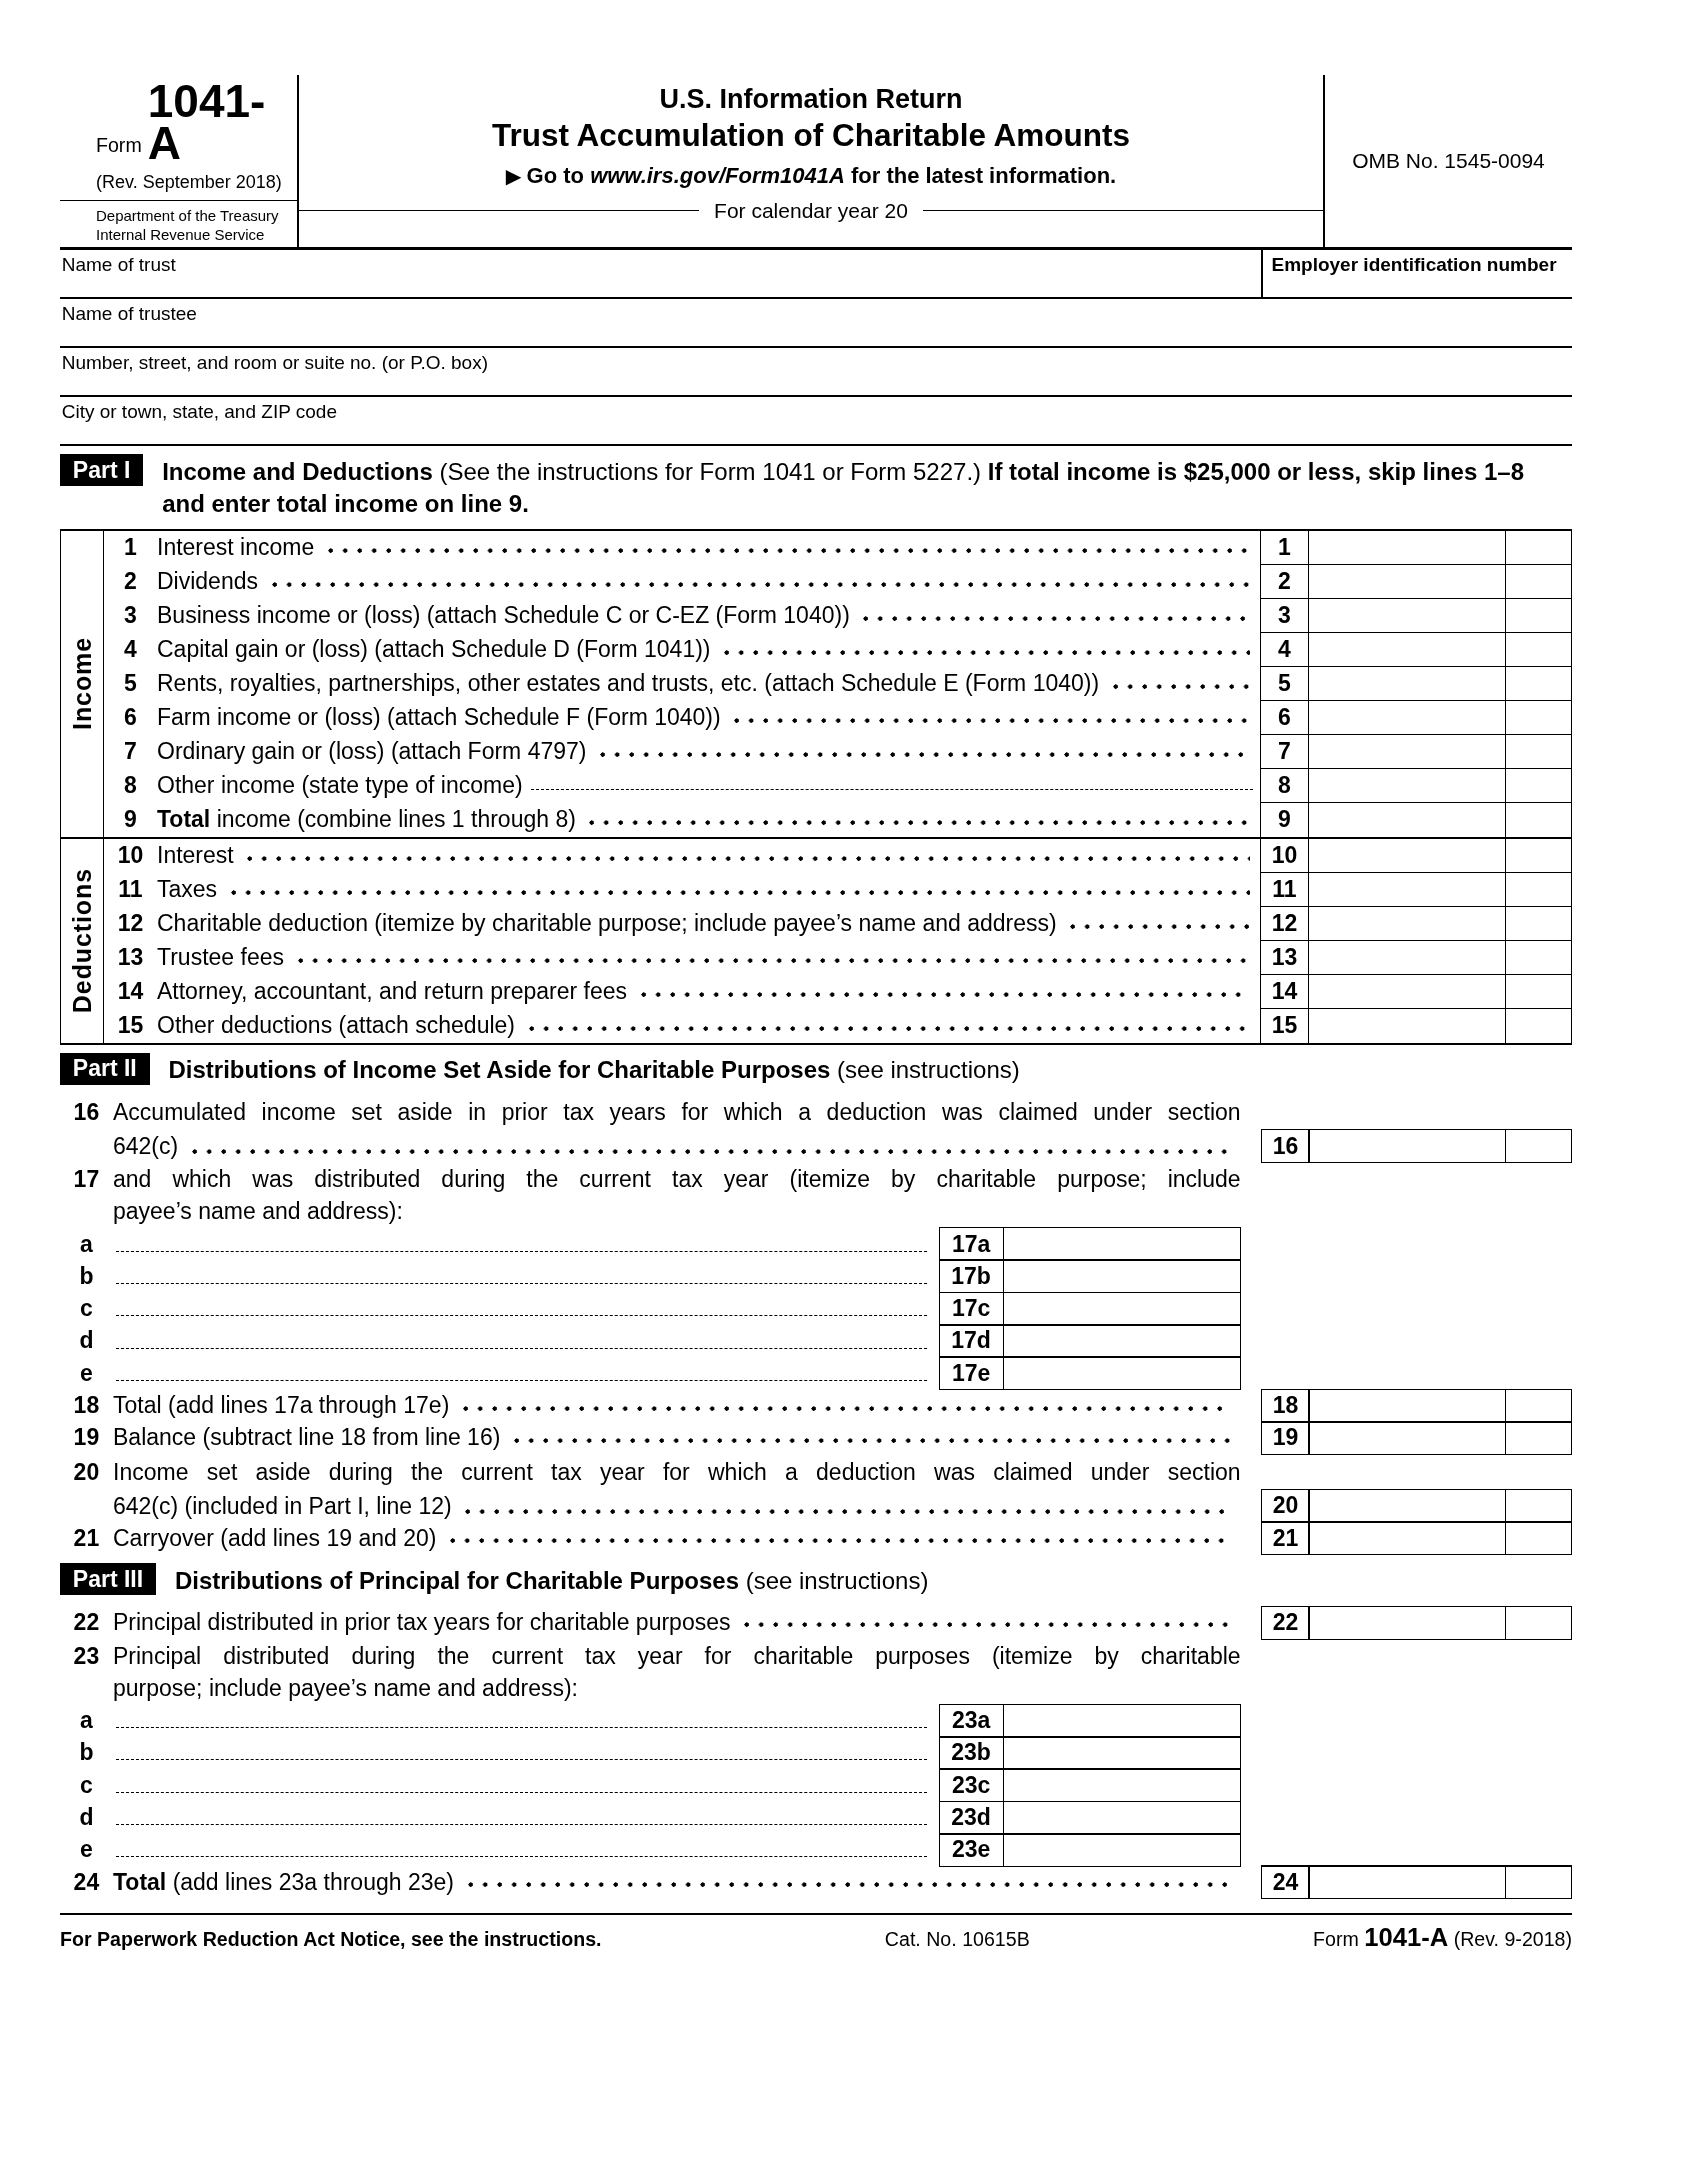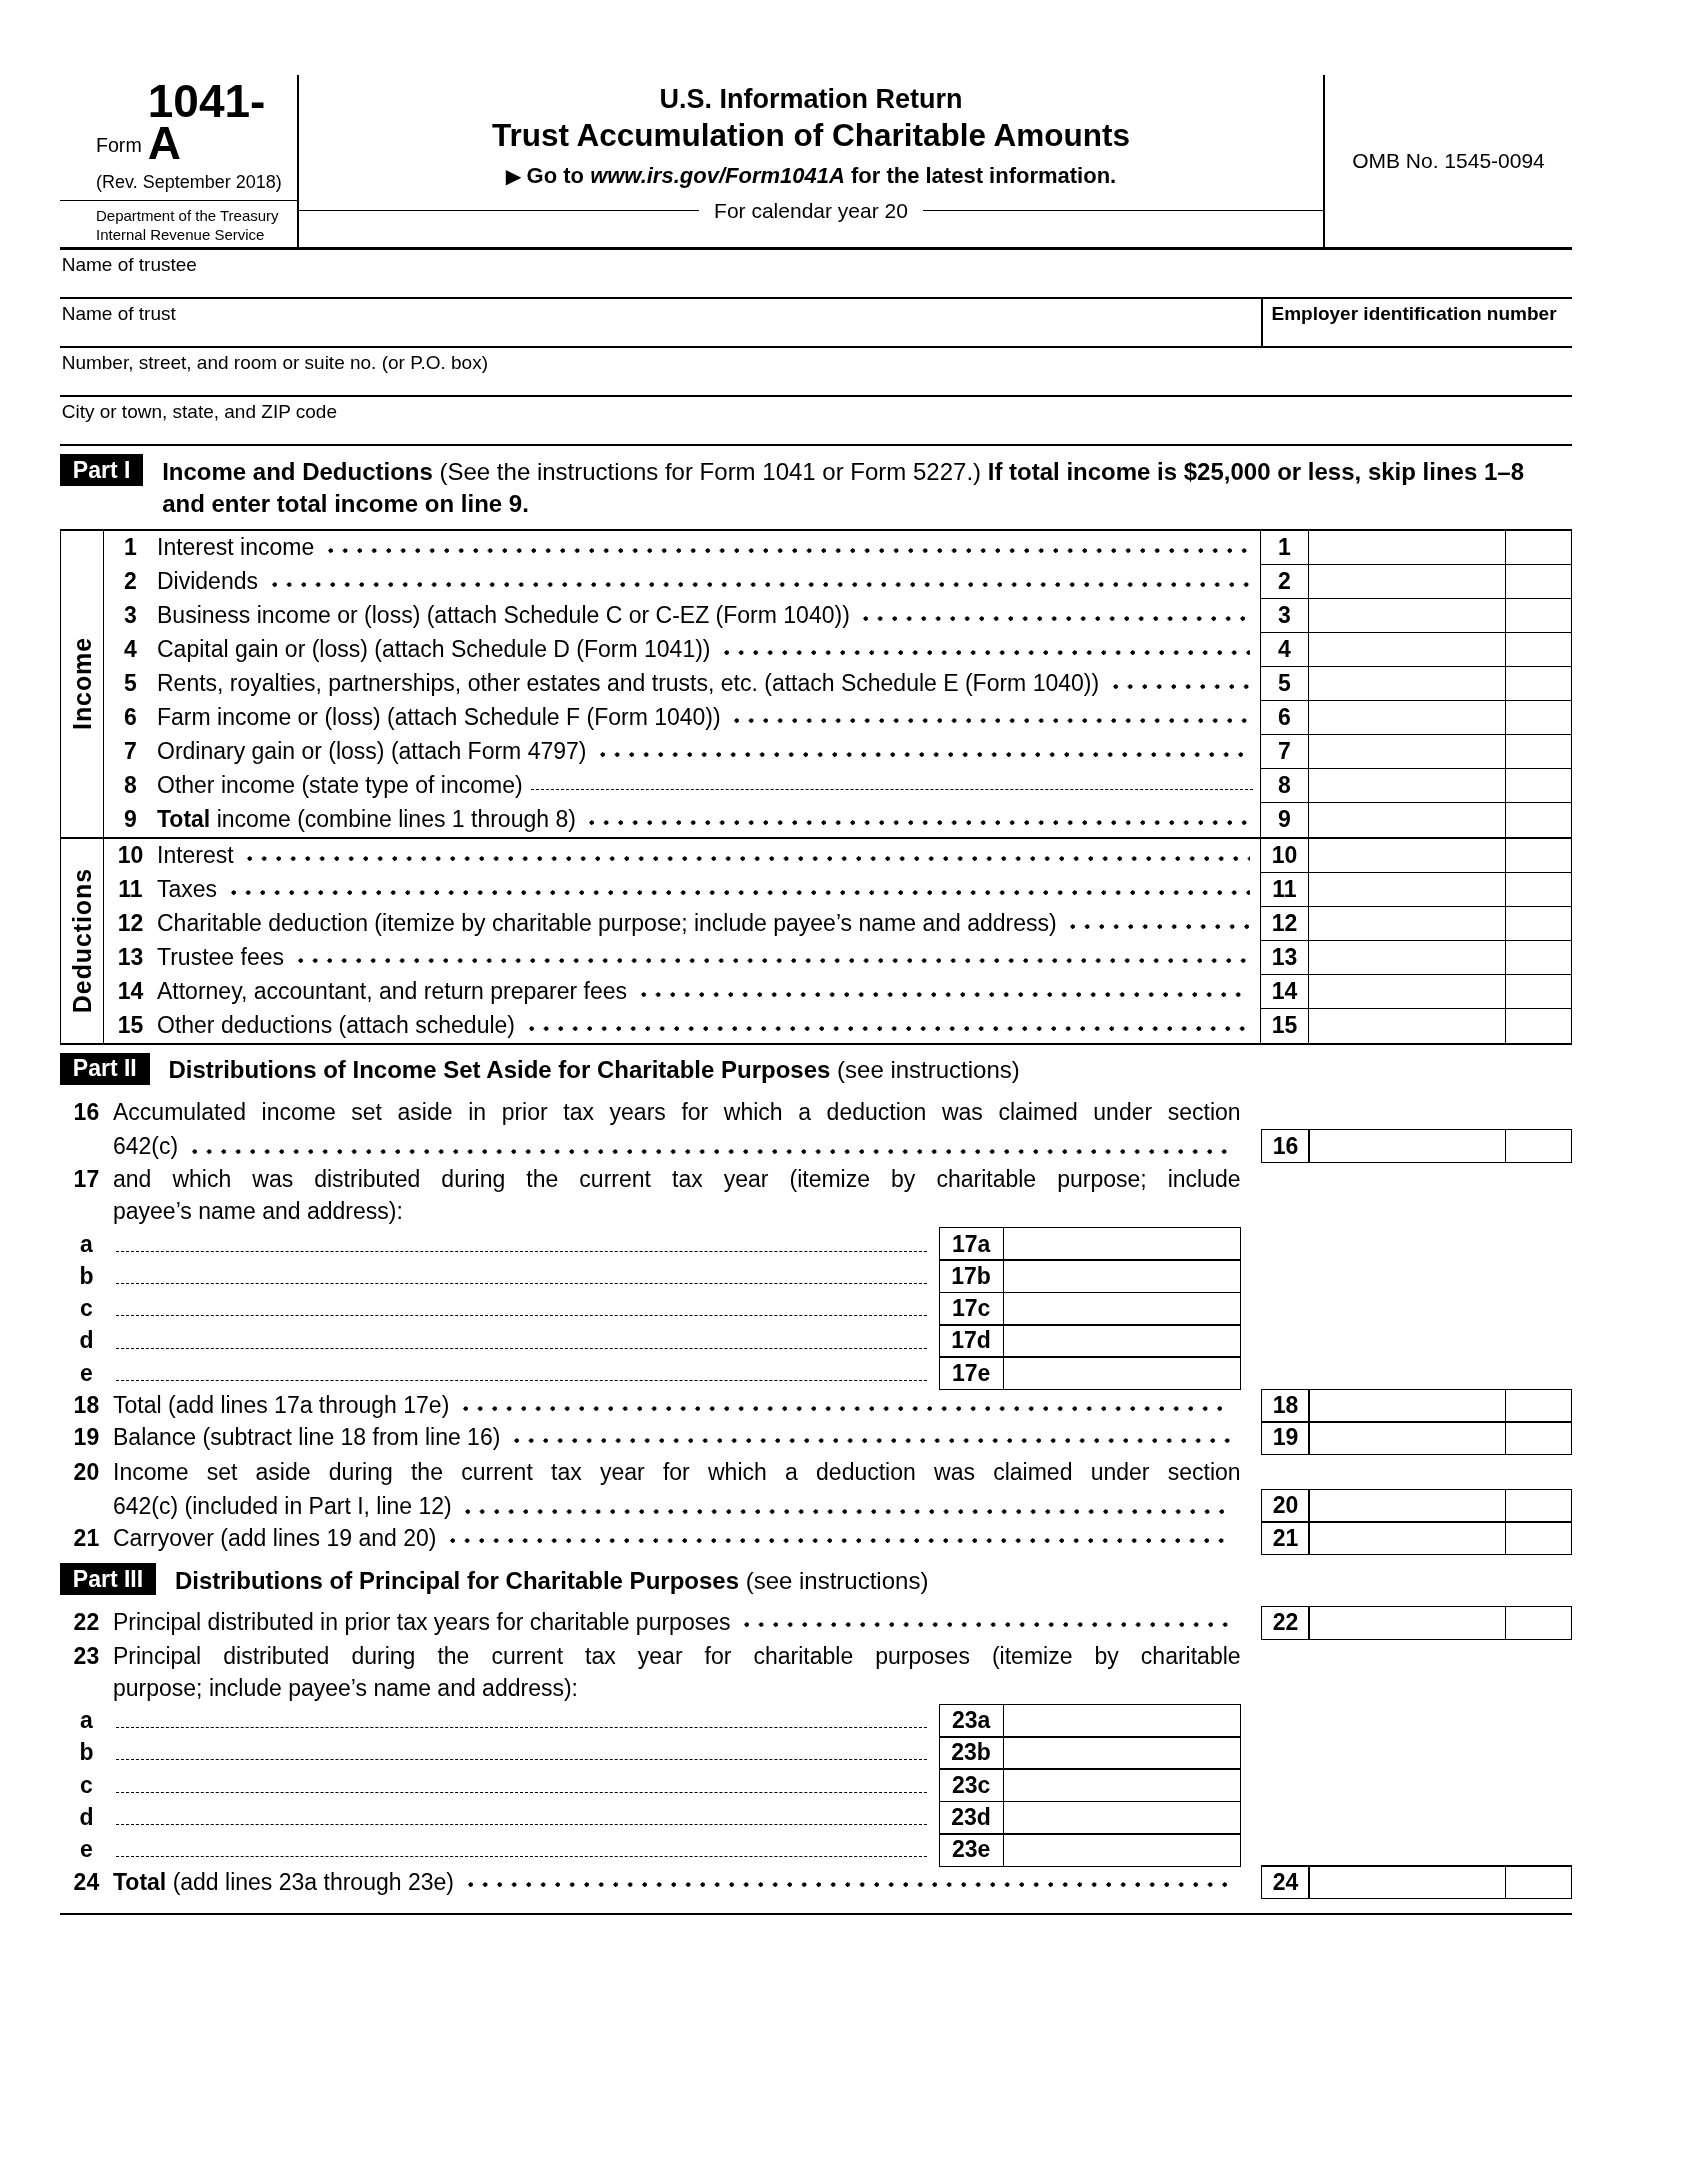--- a/index.html
+++ b/index.html
@@ -116,29 +116,29 @@
         <span class="t">For calendar year 20</span>
         <span class="ln"></span>
       </div>
     </div>
     <div class="hright">
       <span>OMB No. 1545-0094</span>
     </div>
   </div>
 
   <div class="nrow">
-    <div class="lab">Name of trustee</div>
-  </div>
-  <div class="nrow">
     <div class="nmain">
       <div class="lab">Name of trust</div>
     </div>
     <div class="nein">
       <div>Employer identification number</div>
     </div>
+  </div>
+  <div class="nrow">
+    <div class="lab">Name of trustee</div>
   </div>
   <div class="nrow">
     <div class="lab">Number, street, and room or suite no. (or P.O. box)</div>
   </div>
   <div class="nrow">
     <div class="lab">City or town, state, and ZIP code</div>
   </div>
 
   <div class="pbar">
     <div class="pbadge">Part I</div>
@@ -528,15 +528,22 @@
         <span class="dots"></span>
       </div>
     <div class="cellrow">
       <div class="c2num">24</div>
       <div class="c2amt"></div>
       <div class="c2cents"></div>
     </div>
   </div>
 
   <div class="bottomrule"></div>
+  <div class="foot">
+    <div class="fleft">For Paperwork Reduction Act Notice, see the instructions.</div>
+    <div class="fcat">Cat. No. 10615B</div>
+    <div class="fright">
+      <span>Form </span><span class="fnumber">1041-A</span><span> (Rev. 9-2018)</span>
+    </div>
+  </div>
 
 </div>
 
 
 </body></html>

